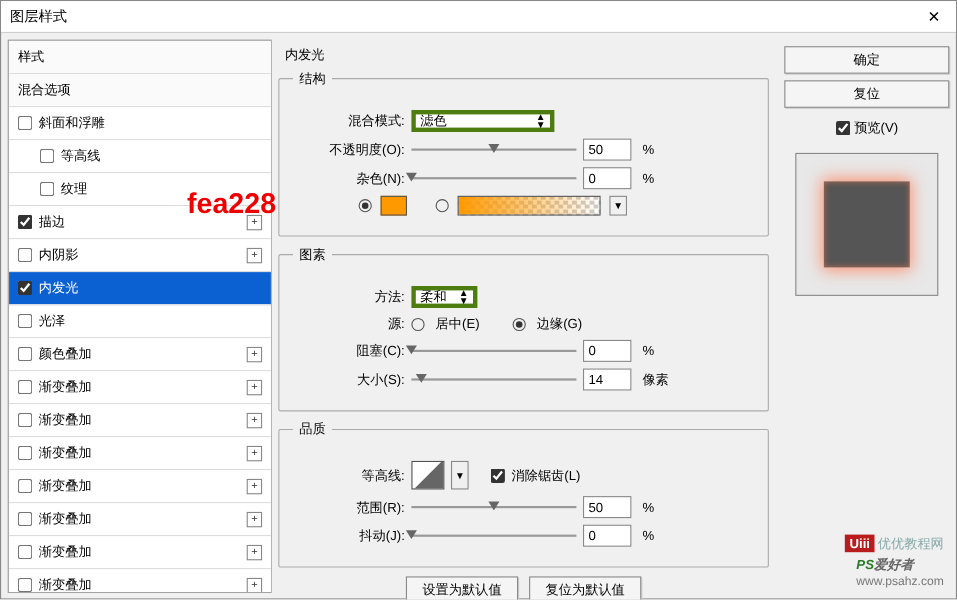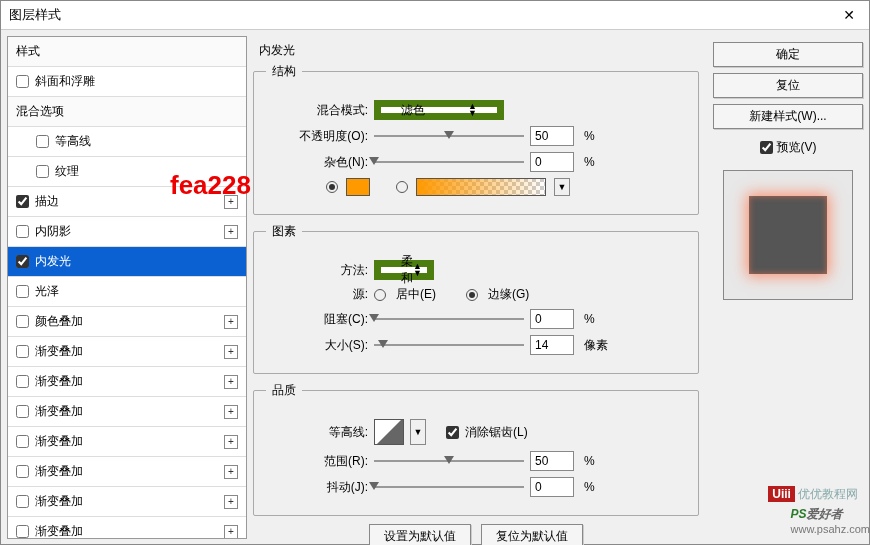--- a/index.html
+++ b/index.html
@@ -22,21 +22,21 @@
 .side-item .plus { border: 1px solid #888; width: 14px; height: 14px; display: inline-flex; align-items: center; justify-content: center; font-size: 10px; line-height: 1; color: #333; background: #fff; }
 .side-item .left { display: flex; align-items: center; }
 
 
 .main { flex: 1; position: relative; padding: 4px 8px 8px 0; }
 fieldset { border: 1px solid #aaa; border-radius: 2px; padding: 14px 12px 12px 12px; margin-bottom: 8px; }
 legend { padding: 0 6px; margin-top: 39px; }
 
 .row { display: flex; align-items: center; margin: 6px 0; gap: 6px; }
 .label { width: 102px; text-align: right; }
-.select { border: 7px solid #4d7c0f; background: #fff; height: 20px; width: 130px; display: flex; align-items: center; justify-content: space-between; padding: 0 20px; }
+.select { border: 4px solid #4d7c0f; background: #fff; height: 20px; width: 130px; display: flex; align-items: center; justify-content: space-between; padding: 0 4px; }
 .select.small { width: 60px; }
 .select .arrows { font-size: 9px; line-height: 7px; display: flex; flex-direction: column; }
 
 .slider { position: relative; width: 150px; height: 14px; }
 .slider .track { position: absolute; top: 6px; left: 0; right: 0; height: 2px; background: #999; }
 .slider .thumb { position: absolute; top: 2px; width: 0; height: 0; border-left: 5px solid transparent; border-right: 5px solid transparent; border-top: 8px solid #666; transform: translateX(-5px); }
 
 .numbox { border: 1px solid #888; background: #fff; width: 44px; height: 20px; padding: 0 4px; display: flex; align-items: center; }
 .unit { margin-left: 4px; }
 
@@ -56,21 +56,21 @@
 
 
 .rightcol { width: 150px; display: flex; flex-direction: column; gap: 6px; align-items: stretch; padding-top: 6px; }
 .rightcol button.ps-btn { width: 100%; }
 .preview-chk { display: flex; justify-content: center; align-items: center; gap: 4px; margin: 4px 0 8px 0; }
 .preview-box { width: 130px; height: 130px; border: 1px solid #888; background: #e8e8e8; display: flex; align-items: center; justify-content: center; align-self: center; }
 .preview-inner { width: 78px; height: 78px; background: #555; box-shadow: 0 0 14px 2px rgba(255,120,80,0.8), inset 0 0 6px rgba(255,120,80,0.6); }
 
 .watermark-red { position: absolute; left: 170px; top: 170px; color: #e00; font-size: 26px; font-weight: bold; z-index: 50; }
 .wm-br1 { position: absolute; right: 12px; bottom: 42px; color: #8aa; font-size: 11px; }
-.wm-br2 { position: absolute; right: 0; bottom: 10px; color: #2a7a2a; font-size: 20px; font-weight: bold; font-style: italic; margin-left: 12px; }
+.wm-br2 { position: absolute; right: 12px; bottom: 10px; color: #2a7a2a; font-size: 20px; font-weight: bold; font-style: italic; margin-left: 12px; }
 .wm-br2 .sub { color: #777; font-size: 11px; font-style: normal; font-weight: normal; }
 
 input[type=checkbox] { accent-color: #333; }
 </style>
 </head>
 <body>
 
 <div class="window">
   <div class="titlebar">
     <span class="title">图层样式</span>
@@ -78,29 +78,29 @@
   </div>
 
   <div class="body">
 
     <div class="sidebar">
       <div class="side-item header">
         <span class="left">
             <span>样式</span>
           </span>
       </div>
+      <div class="side-item header">
+        <span class="left">
+            <span>混合选项</span>
+          </span>
+      </div>
       <div class="side-item">
         <span class="left">
             <input type="checkbox" style="">
             <span>斜面和浮雕</span>
-          </span>
-      </div>
-      <div class="side-item header">
-        <span class="left">
-            <span>混合选项</span>
           </span>
       </div>
       <div class="side-item indent">
         <span class="left">
             <input type="checkbox" style="">
             <span>等高线</span>
           </span>
       </div>
       <div class="side-item indent">
         <span class="left">
@@ -318,21 +318,20 @@
 
       <div class="btns-row">
         <button class="ps-btn">设置为默认值</button>
         <button class="ps-btn">复位为默认值</button>
       </div>
     </div>
 
     <div class="rightcol">
       <button class="ps-btn">确定</button>
       <button class="ps-btn">复位</button>
-      <button class="ps-btn">新建样式(W)...</button>
       <div class="preview-chk">
         <input type="checkbox" checked="" style="">
         <span>预览(V)</span>
       </div>
       <div class="preview-box">
         <div class="preview-inner"></div>
       </div>
     </div>
   </div>
 </div>

